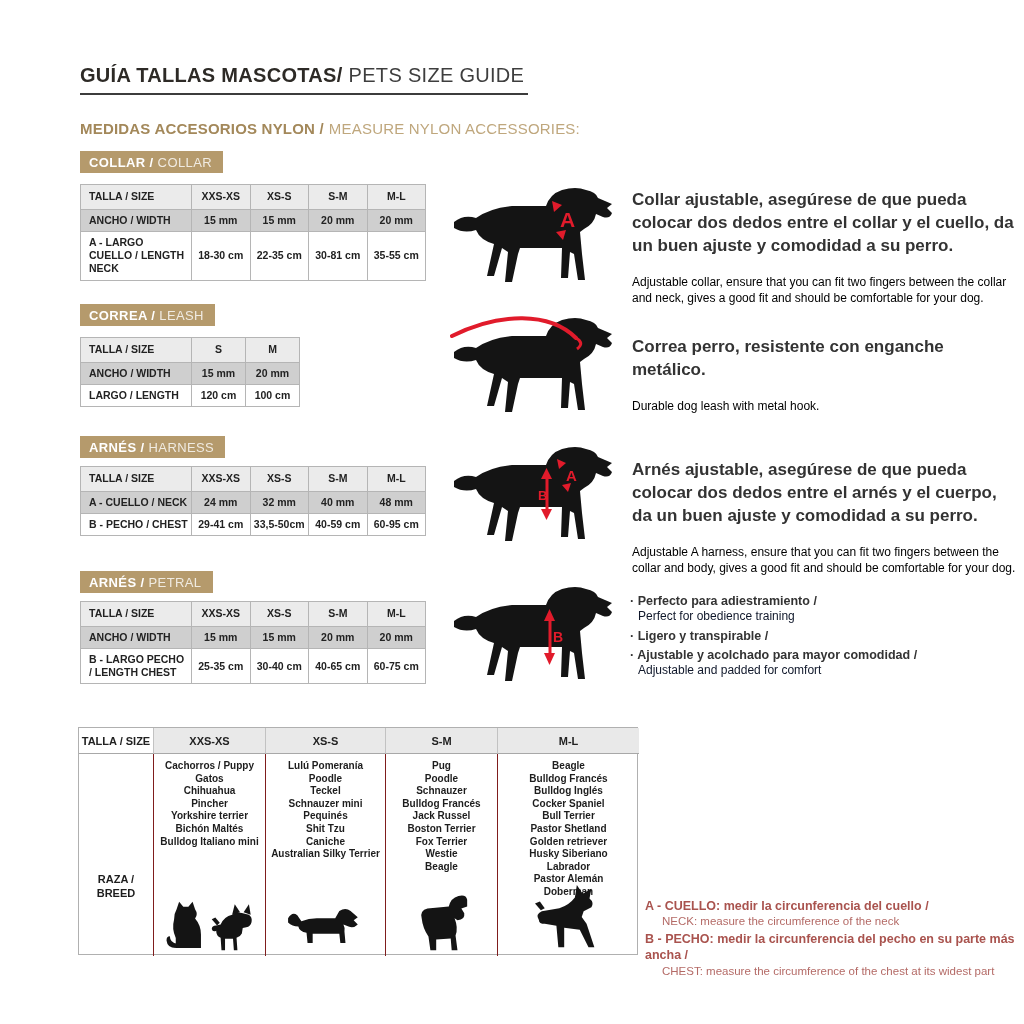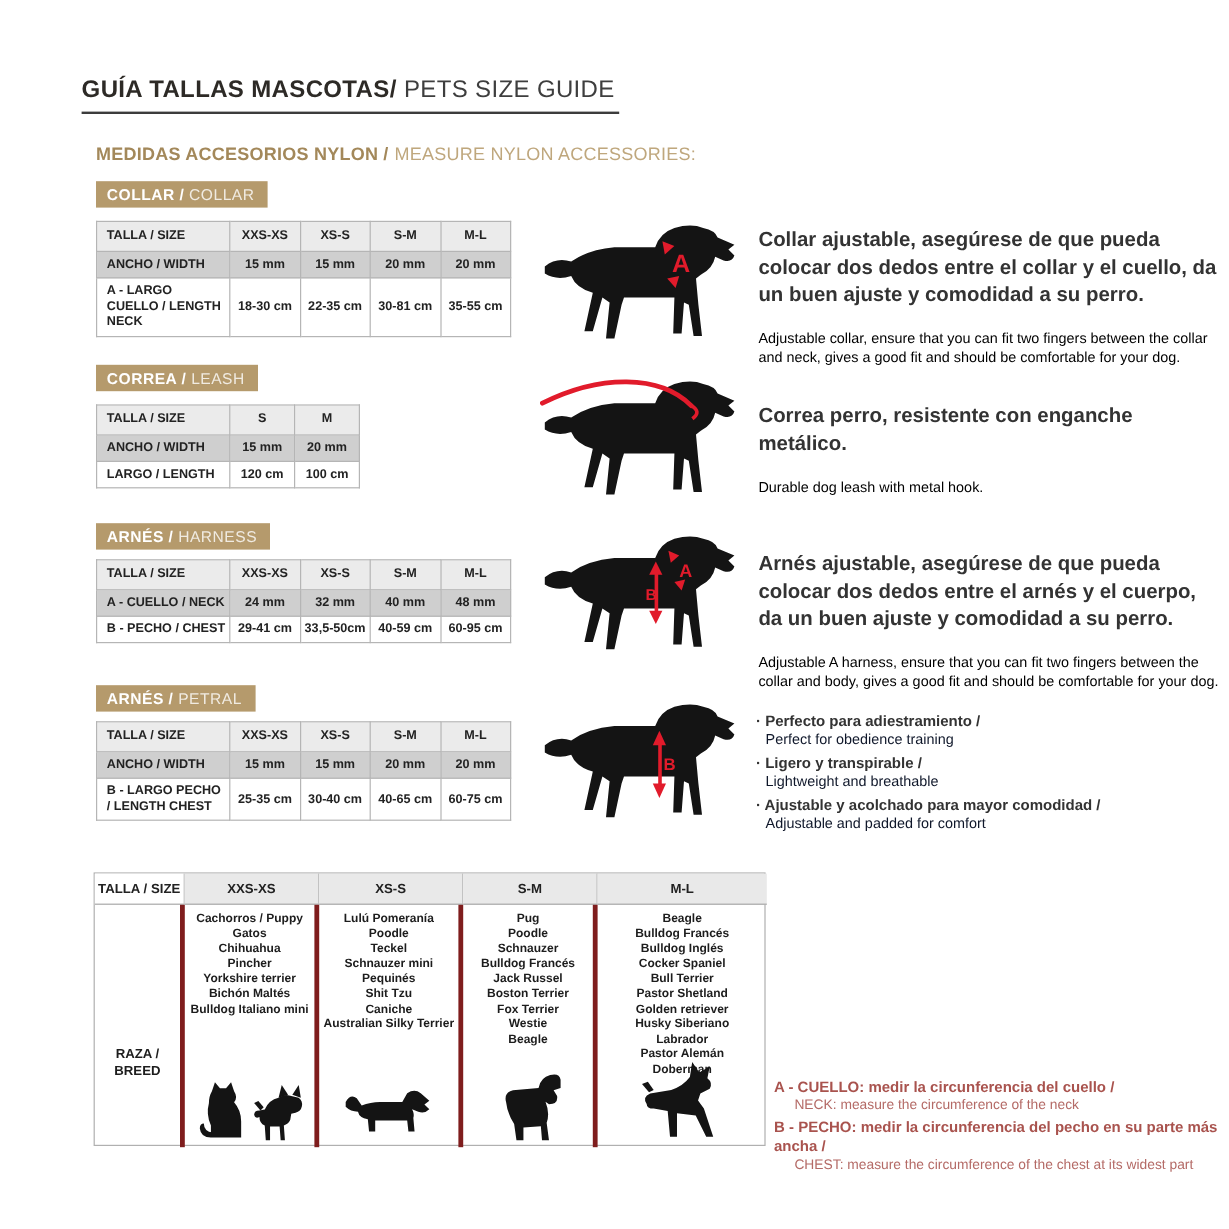--- a/index.html
+++ b/index.html
@@ -4,21 +4,21 @@
 <style>
   html,body{margin:0;padding:0;}
   body{
     width:1024px;height:1024px;position:relative;background:#ffffff;
     font-family:"Liberation Sans", sans-serif;color:#222;overflow:hidden;
   }
   .abs{position:absolute;}
 
   
   .page-title{
-    left:68px;top:64px;font-size:20px;font-weight:bold;color:#2d2a26;
+    left:80px;top:64px;font-size:20px;font-weight:bold;color:#2d2a26;
     letter-spacing:.3px;border-bottom:2px solid #3c3c3c;padding-bottom:6px;padding-right:4px;
   }
   .page-title .en{font-weight:normal;color:#3e3e3e;margin-left:6px;}
 
   
   .subtitle{left:80px;top:120px;font-size:15px;font-weight:bold;color:#a3885a;letter-spacing:.2px;}
   .subtitle .en{font-weight:normal;color:#bfa77d;margin-left:5px;}
 
   
   .badge{
@@ -53,21 +53,21 @@
     grid-template-columns:75px 112px 120px 112px 141px;
     grid-template-rows:26px 202px;border:1px solid #b0b0b0;box-sizing:border-box;
   }
   .breed-table .bh{
     border-right:1px solid #c2c2c2;border-bottom:1px solid #a8a8a8;background:#e9e9e9;
     display:flex;align-items:center;justify-content:center;font-size:11px;font-weight:bold;
   }
   .breed-table .bh.first{background:#ffffff;}
   .breed-table .bh:nth-child(5){border-right:none;}
   .breed-table .bc{
-    border-right:4px solid #7f1d1d;position:relative;padding-top:6px;box-sizing:border-box;
+    border-right:1px solid #7f1d1d;position:relative;padding-top:6px;box-sizing:border-box;
     font-size:10px;font-weight:bold;text-align:center;line-height:1.26;color:#1d1d1d;
   }
   .breed-table .bc:last-child{border-right:none;}
   .raza-label{position:absolute;left:0;right:0;top:118px;text-align:center;font-size:11px;font-weight:bold;line-height:1.3;}
   .animal{position:absolute;bottom:2px;}
 
   
   .notes{left:645px;top:896px;width:372px;}
   .notes .b{display:block;font-size:12.5px;font-weight:bold;color:#a9534e;line-height:1.3;margin-top:2px;}
   .notes .r{display:block;font-size:11.5px;color:#b46a66;line-height:1.3;margin-left:17px;}
@@ -276,21 +276,20 @@
     </g>
   <rect class="redmark" x="98.5" y="40" width="3" height="36"></rect>
   <polygon class="redmark" points="94,42 105,42 99.5,30"></polygon>
   <polygon class="redmark" points="94,74 105,74 99.5,86"></polygon>
   <text class="redmark" x="103" y="63" font-size="14">B</text>
 </svg>
 <div class="abs bullets" style="left:630px;top:590px;">
   <span class="b">· Perfecto para adiestramiento /</span>
   <span class="r">Perfect for obedience training</span>
   <span class="b">· Ligero y transpirable /</span>
-  <span class="r">Lightweight and breathable</span>
   <span class="b">· Ajustable y acolchado para mayor comodidad /</span>
   <span class="r">Adjustable and padded for comfort</span>
 </div>
 
 <div class="abs breed-table">
   <div class="bh first">TALLA /  SIZE</div>
   <div class="bh">XXS-XS</div>
   <div class="bh">XS-S</div>
   <div class="bh">S-M</div>
   <div class="bh">M-L</div>

